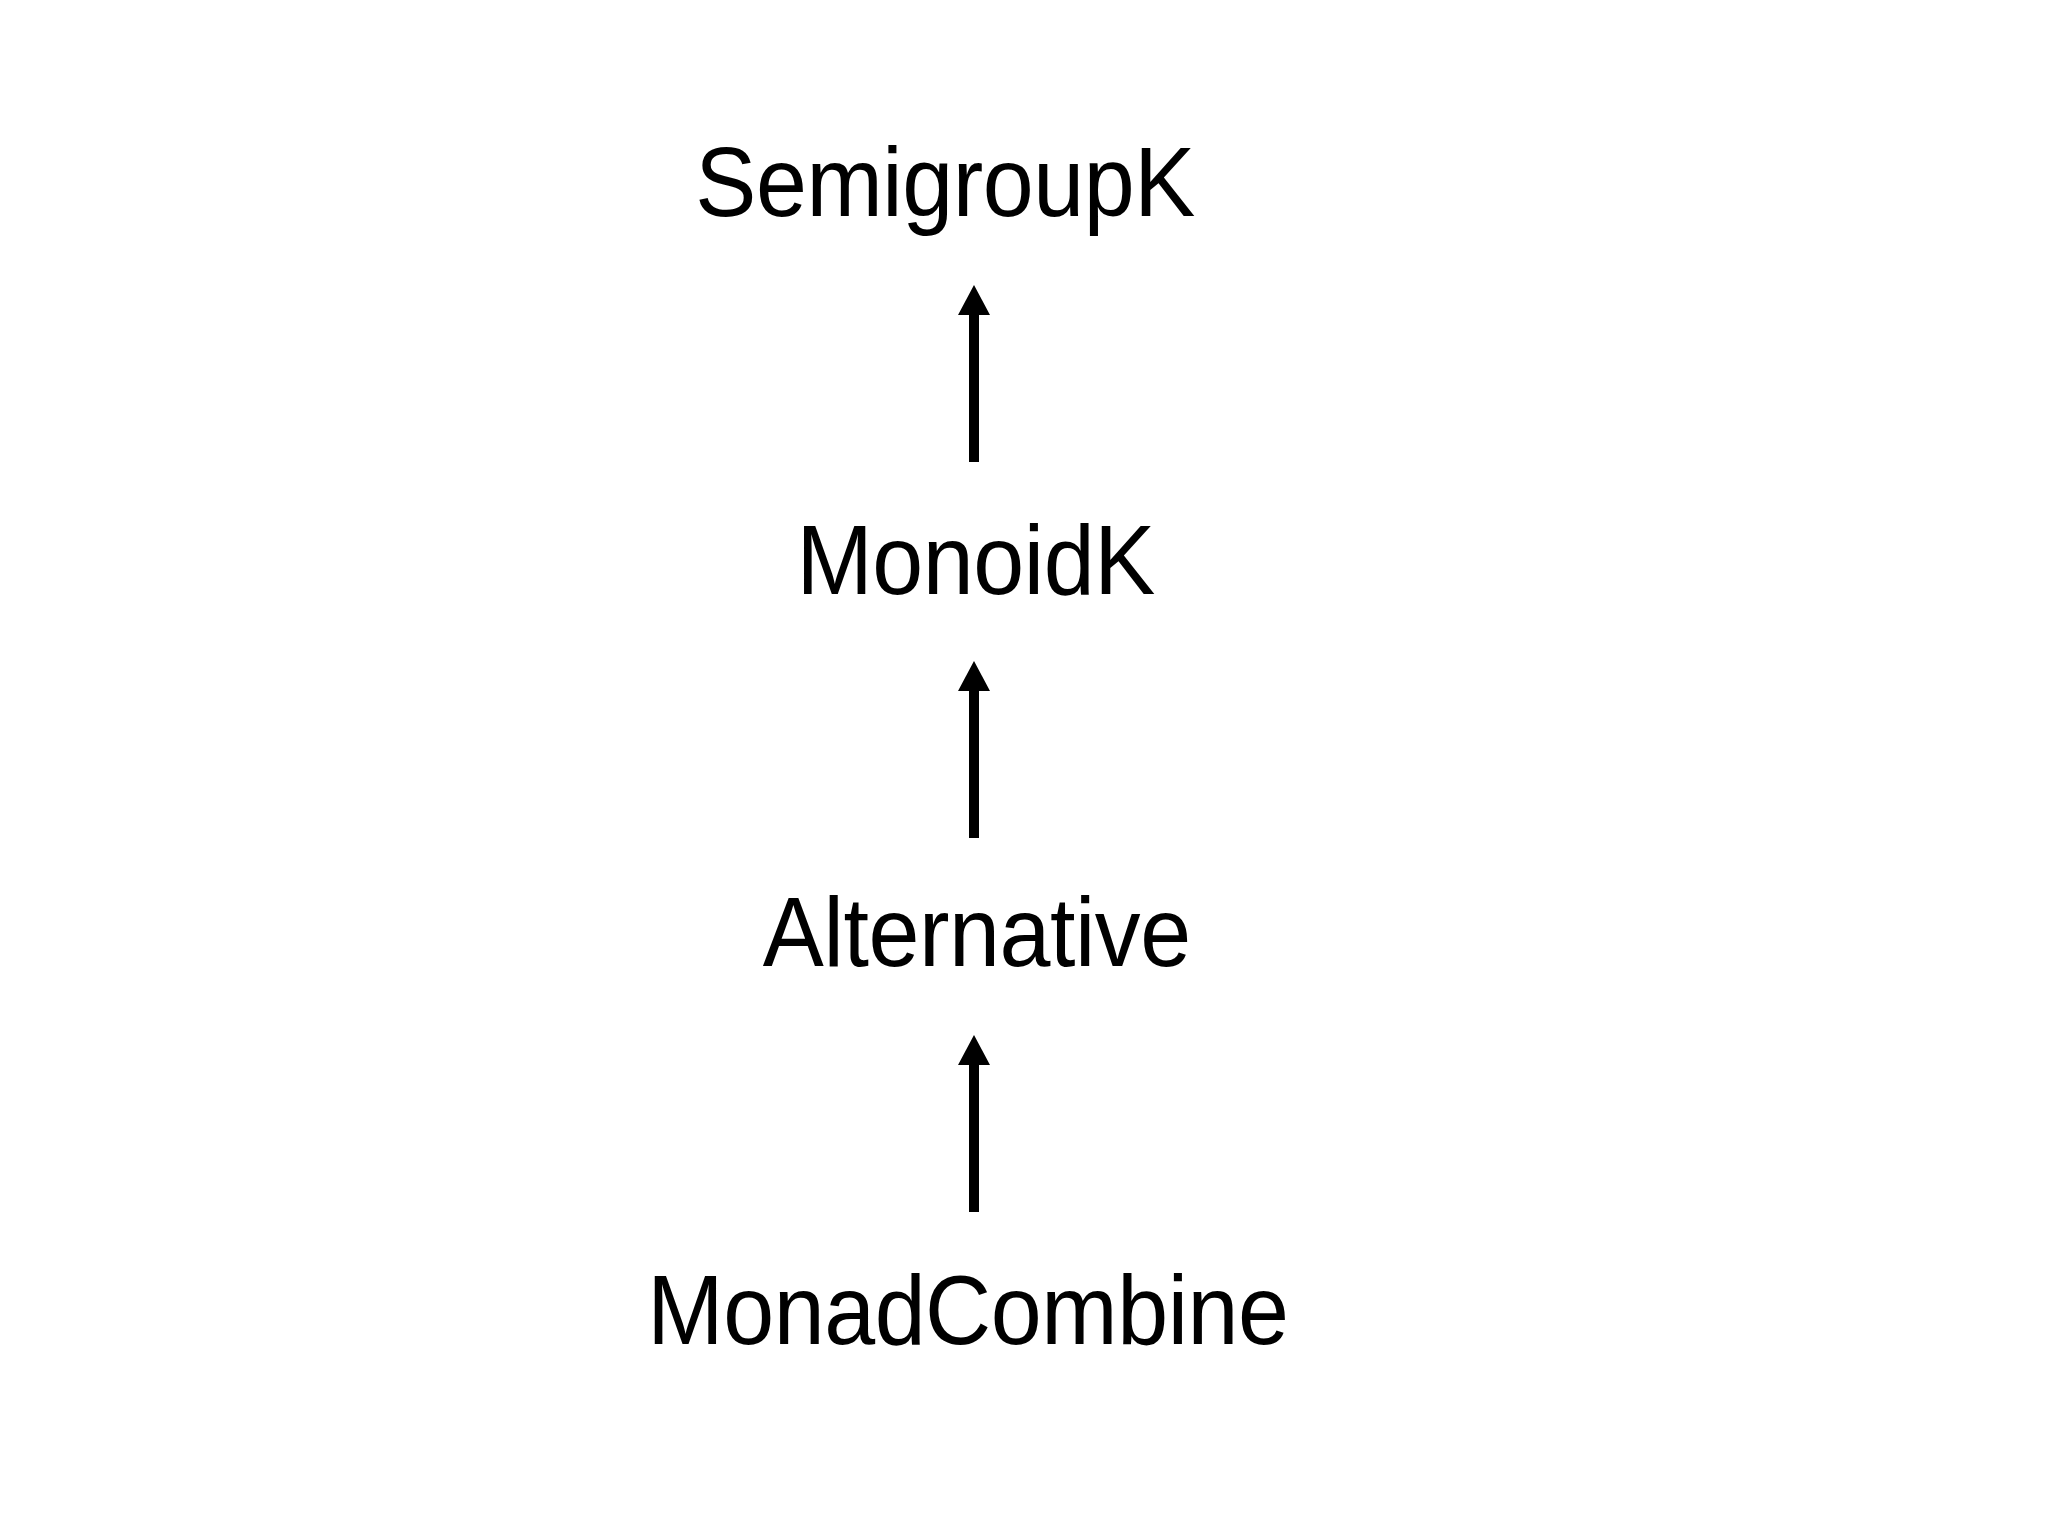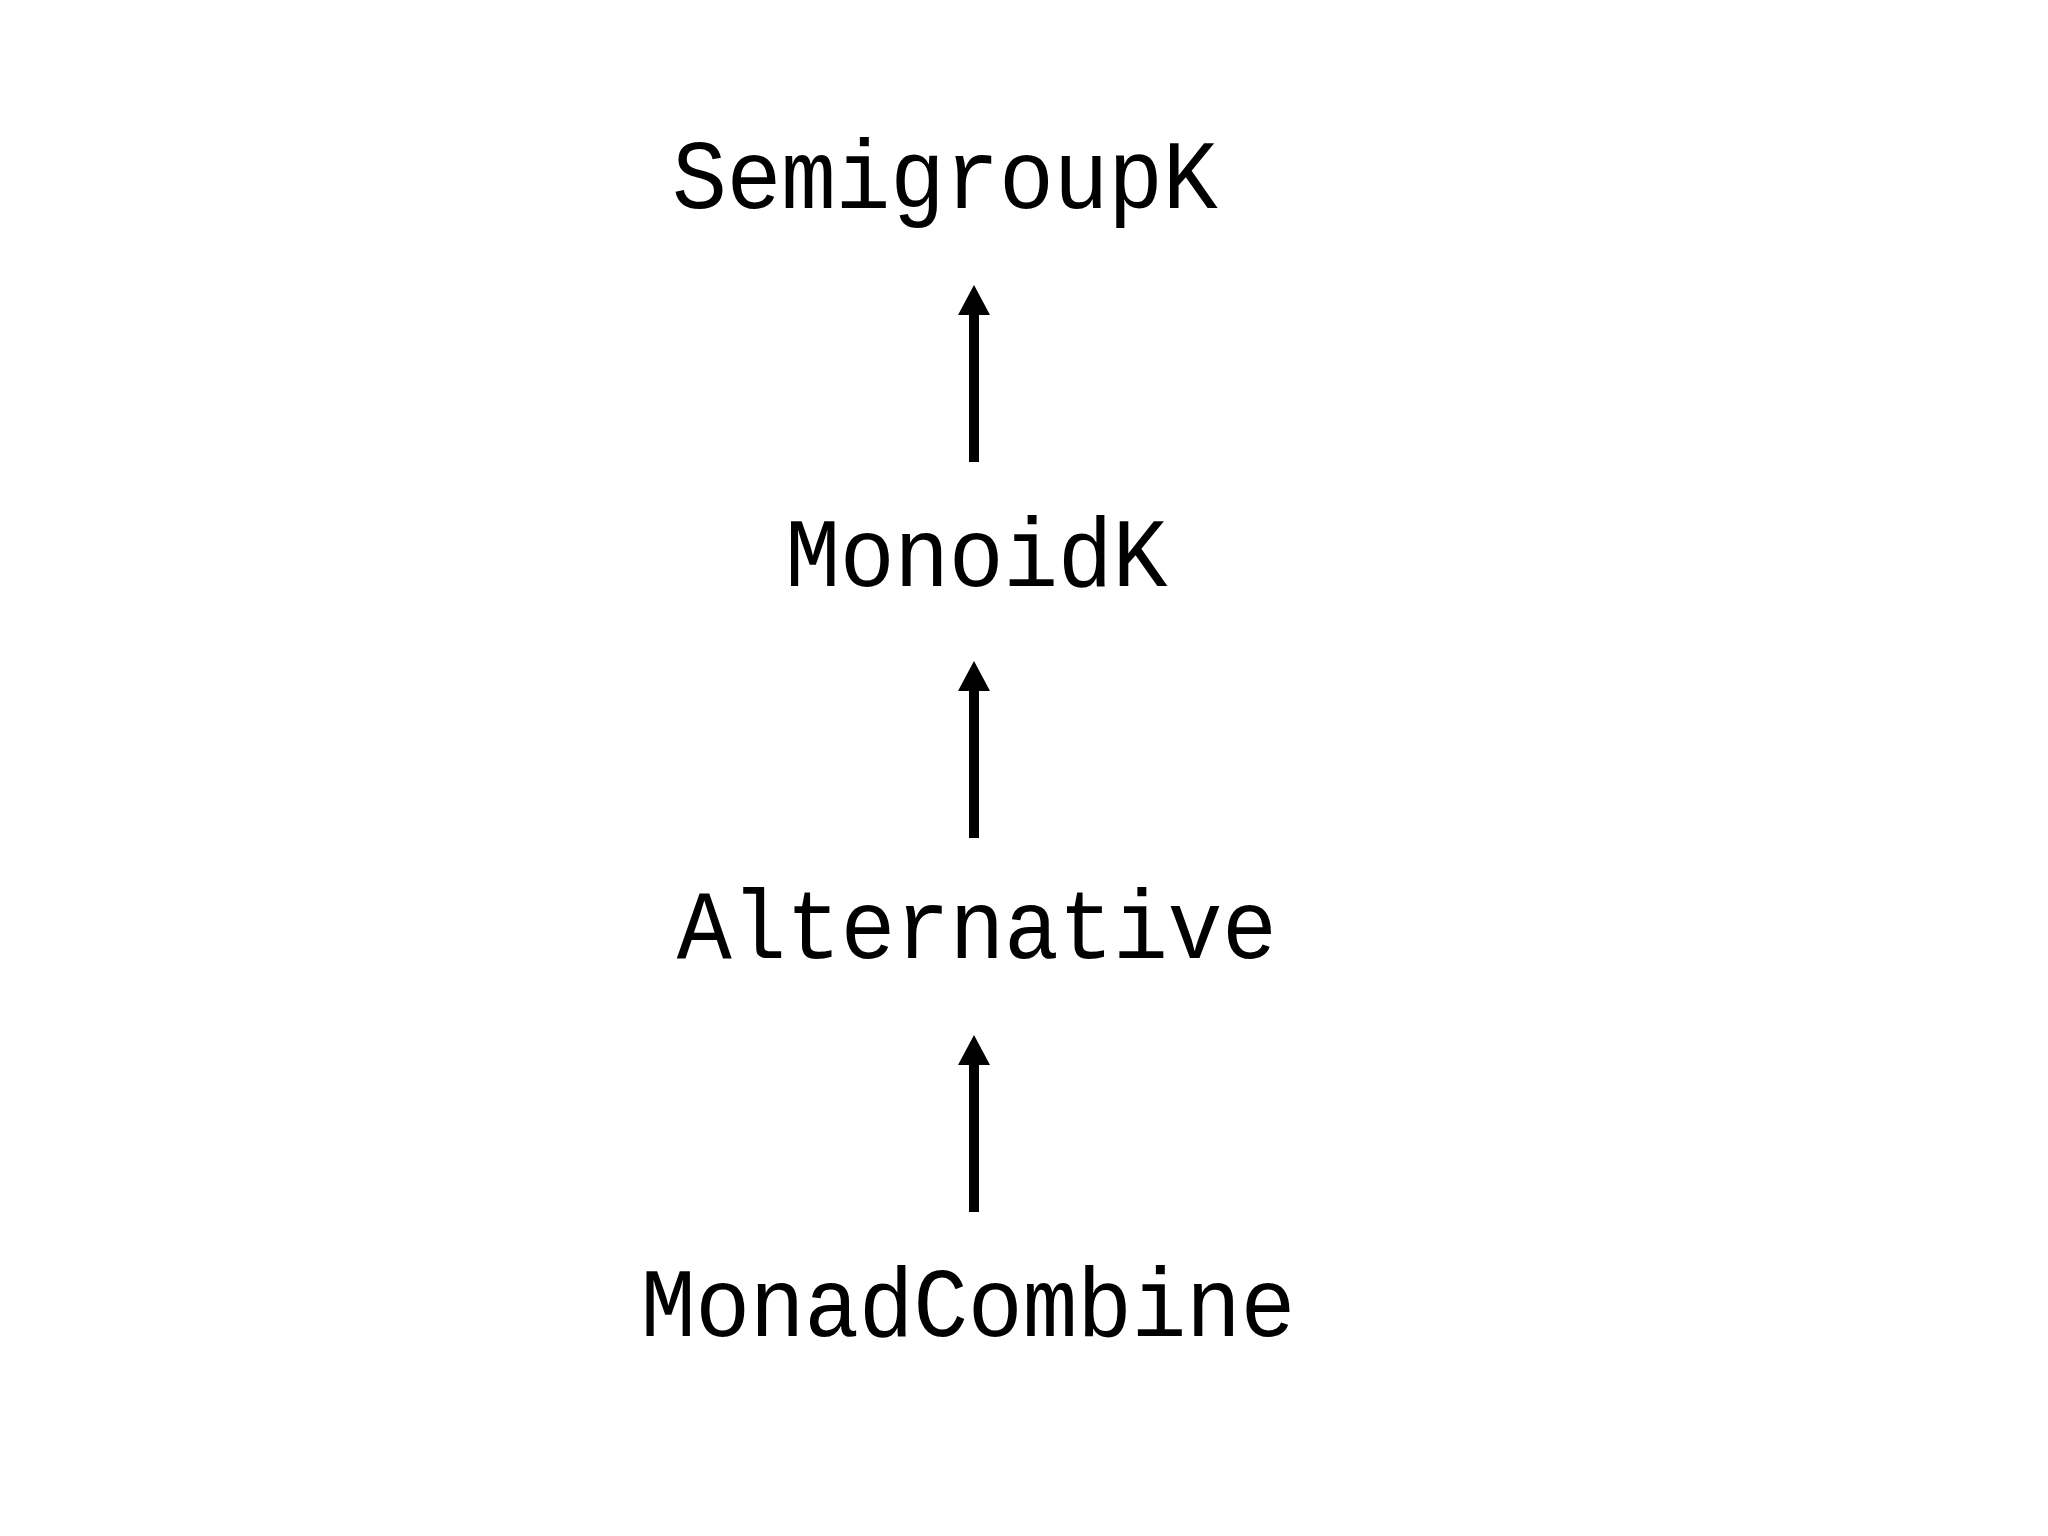--- a/index.html
+++ b/index.html
@@ -7,21 +7,21 @@
     margin: 0;
     padding: 0;
     background: #ffffff;
   }
   #canvas {
     position: relative;
     width: 1991px;
     height: 1536px;
     background: #ffffff;
     overflow: hidden;
-    font-family: Liberation Mono, monospace;
+    font-family: Liberation Sans, sans-serif;
   }
   .node-label {
     position: absolute;
     color: #000000;
     font-weight: 400;
     font-size: 98px;
     line-height: 1;
     white-space: nowrap;
     letter-spacing: -0.5px;
     transform-origin: center center;

